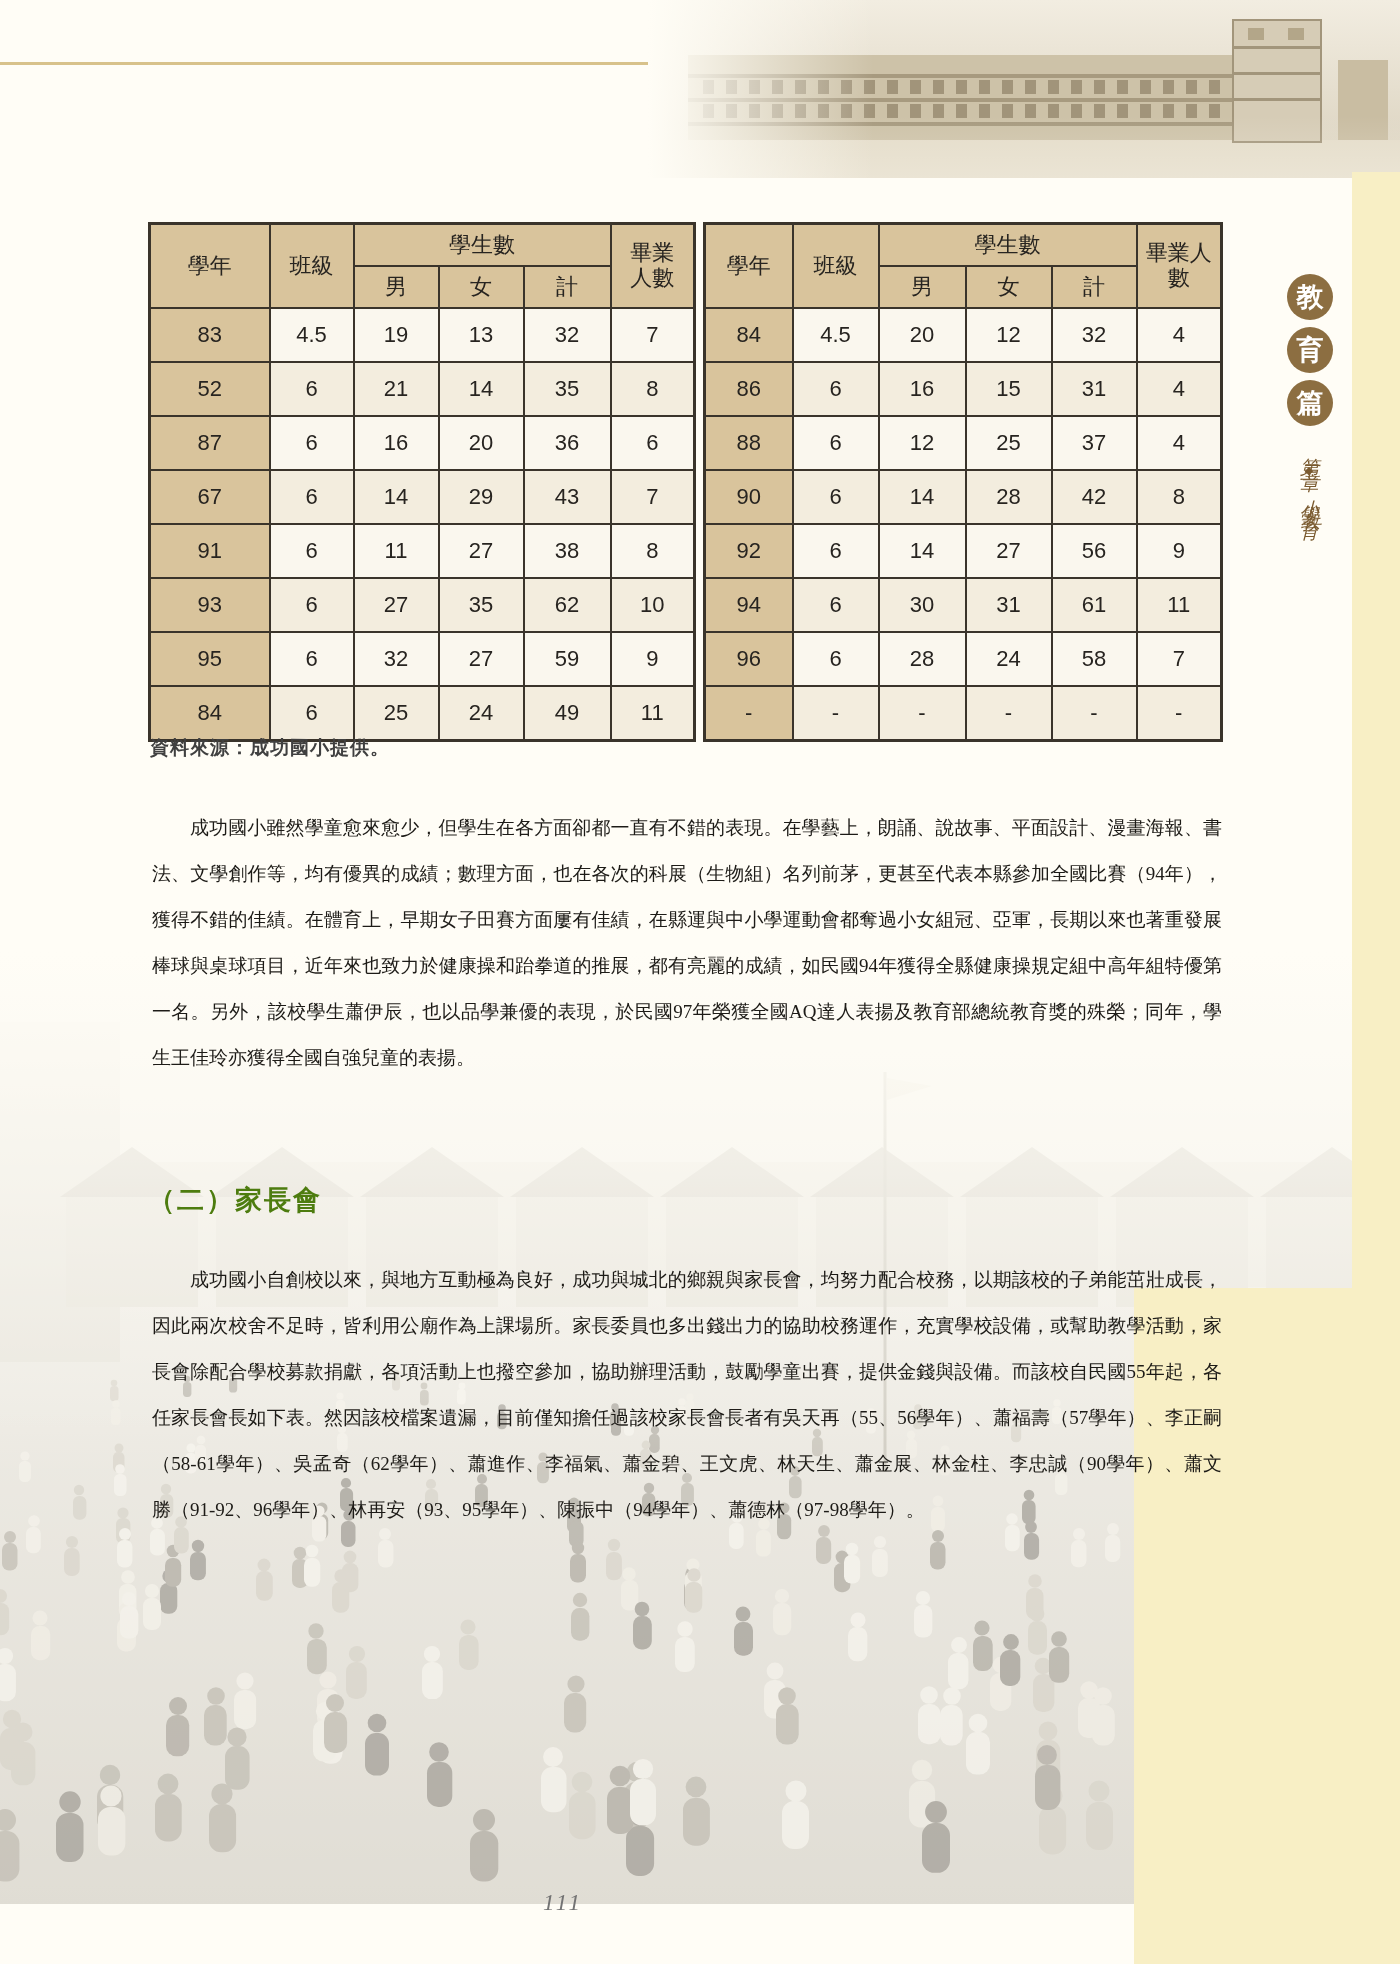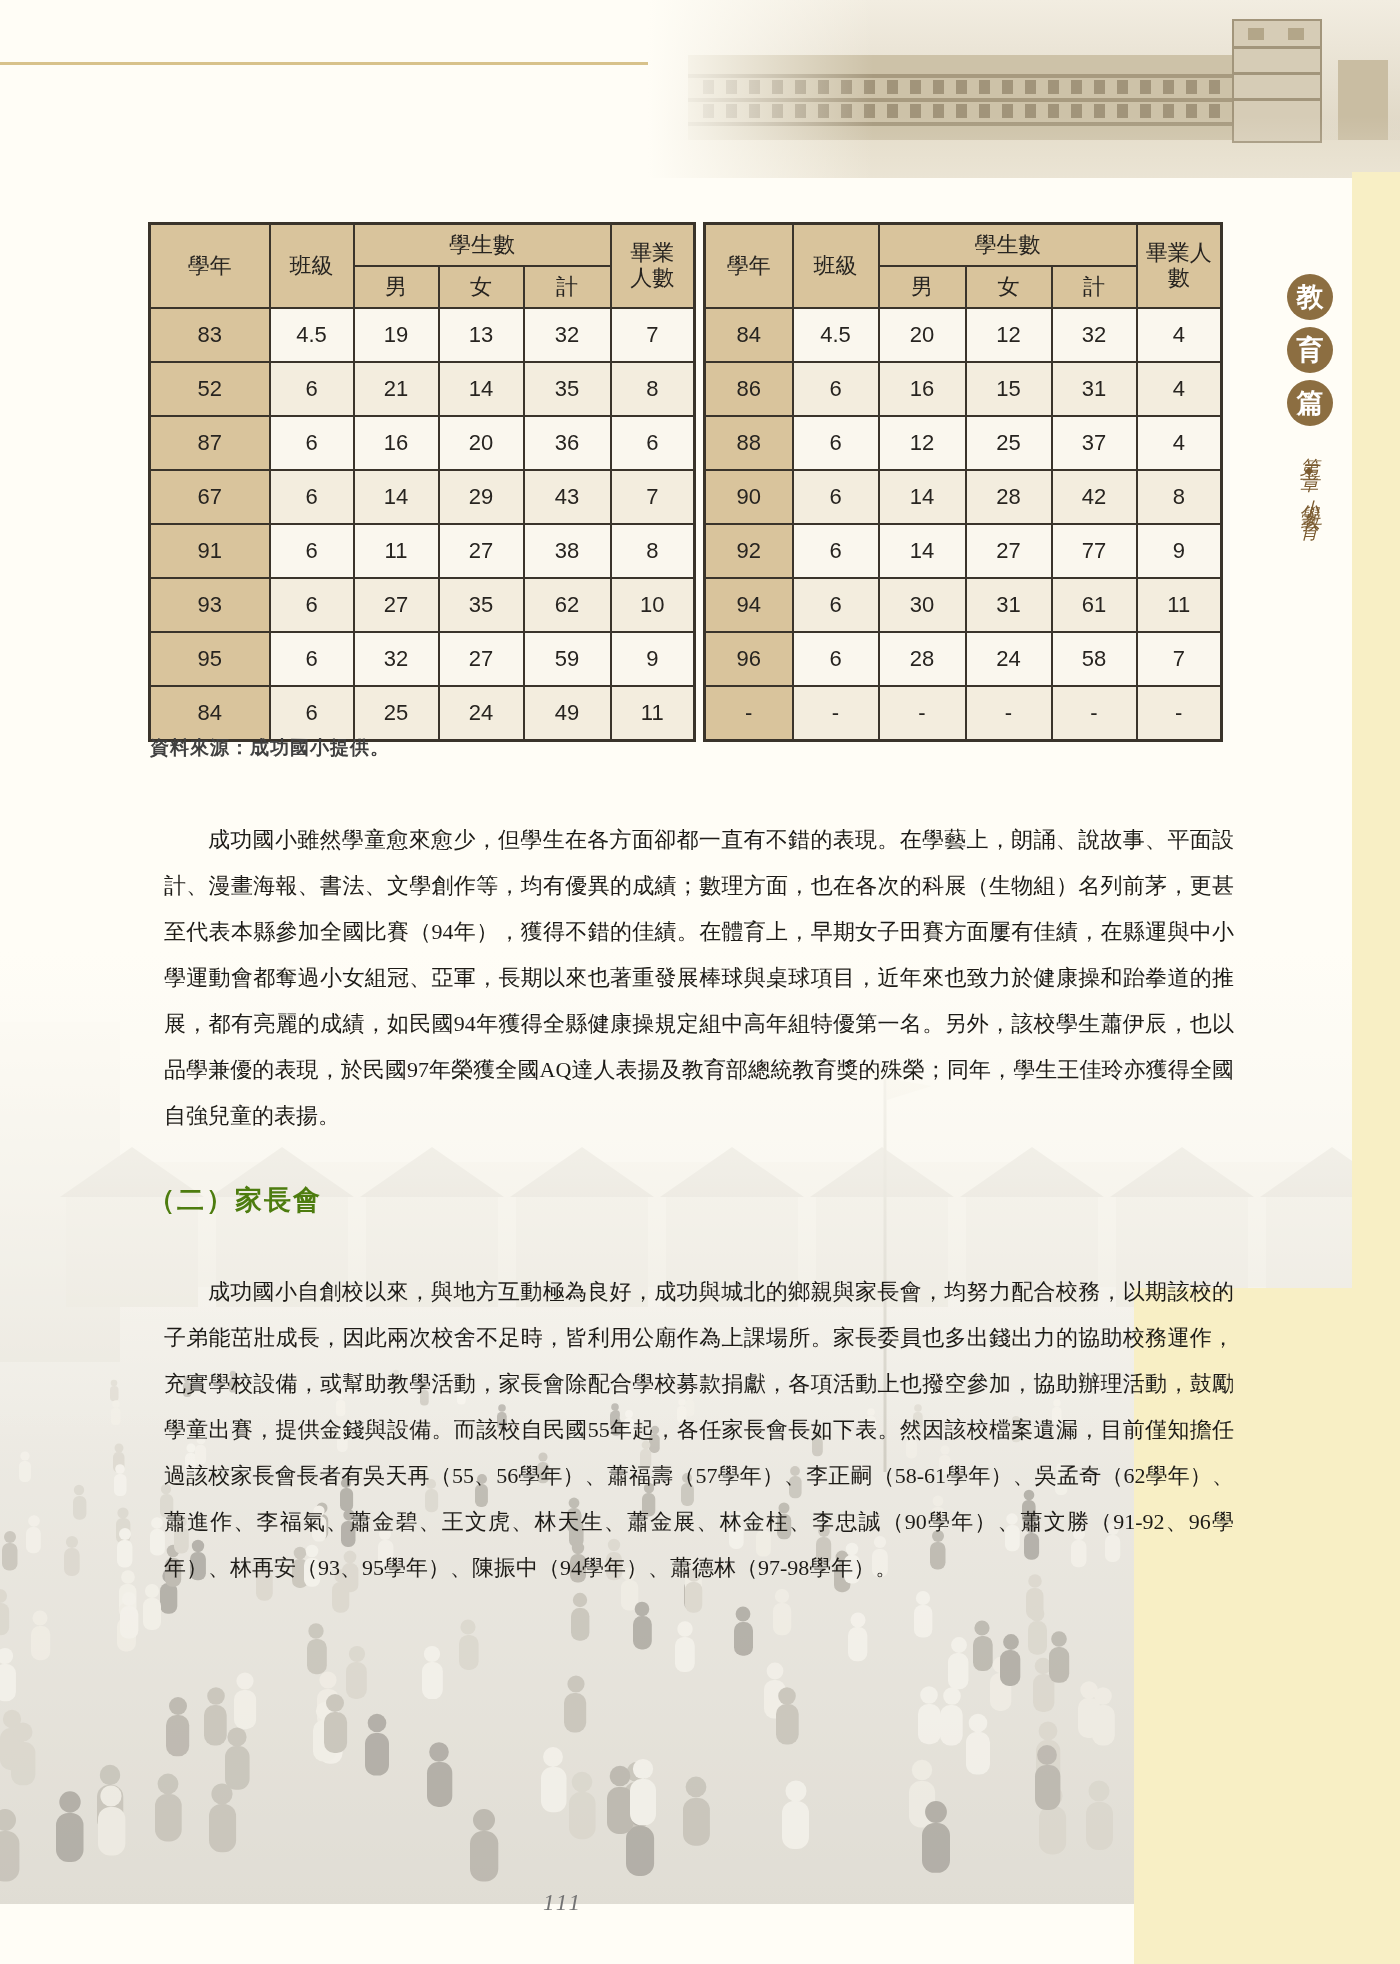--- a/index.html
+++ b/index.html
@@ -34,22 +34,22 @@
   .dtable th,.dtable td{border:2px solid var(--line,#3a342b);text-align:center;vertical-align:middle;
     font-size:22px;color:#272420;font-weight:400;padding:0;}
   .dtable thead th{background:var(--tan,#d9c49c);height:40px;line-height:1.12;white-space:pre-line;}
   .dtable td{height:52px;background:var(--cream,#faf7ee);}
   .dtable td.year{background:var(--tan,#d9c49c);}
   .dtable tr.alt td{background:var(--cream2,#f3edde);}
   .dtable tr.alt td.year{background:var(--tan,#d9c49c);}
 
   
   .source{position:absolute;left:150px;top:735px;font-size:19px;font-weight:600;color:#404040;letter-spacing:1px;z-index:5;}
-  .body{position:absolute;left:148px;width:1070px;margin:16px;z-index:5;
-    font-family:"Liberation Serif","DejaVu Serif",serif;font-size:22px;line-height:46px;
+  .body{position:absolute;left:148px;width:1070px;margin:4px;z-index:5;
+    font-family:"Liberation Serif","DejaVu Serif",serif;font-size:19px;line-height:46px;
     color:var(--ink,#1d1b17);text-align:justify;text-indent:2em;}
   .p1{top:801px;}
   .p2{top:1253px;}
   .heading{position:absolute;left:148px;top:1182px;margin:0;z-index:5;
     font-family:"Liberation Serif","DejaVu Serif",serif;font-size:27px;font-weight:700;color:#4d7c0f;letter-spacing:2px;}
   .pagenum{position:absolute;left:518px;top:1890px;width:90px;text-align:center;z-index:5;
     font-family:"Liberation Serif","DejaVu Serif",serif;font-style:italic;font-size:23px;color:#737373;letter-spacing:3px;}
 
   
   .bottom-photo{position:absolute;left:0;top:952px;width:1400px;height:952px;z-index:0;opacity:.55;pointer-events:none;}
@@ -688,21 +688,21 @@
           <td class="">14</td>
           <td class="">28</td>
           <td class="">42</td>
           <td class="">8</td>
         </tr>
         <tr class="">
           <td class="year">92</td>
           <td class="">6</td>
           <td class="">14</td>
           <td class="">27</td>
-          <td class="">77</td>
+          <td class="">56</td>
           <td class="">9</td>
         </tr>
         <tr class="alt">
           <td class="year">94</td>
           <td class="">6</td>
           <td class="">30</td>
           <td class="">31</td>
           <td class="">61</td>
           <td class="">11</td>
         </tr>

